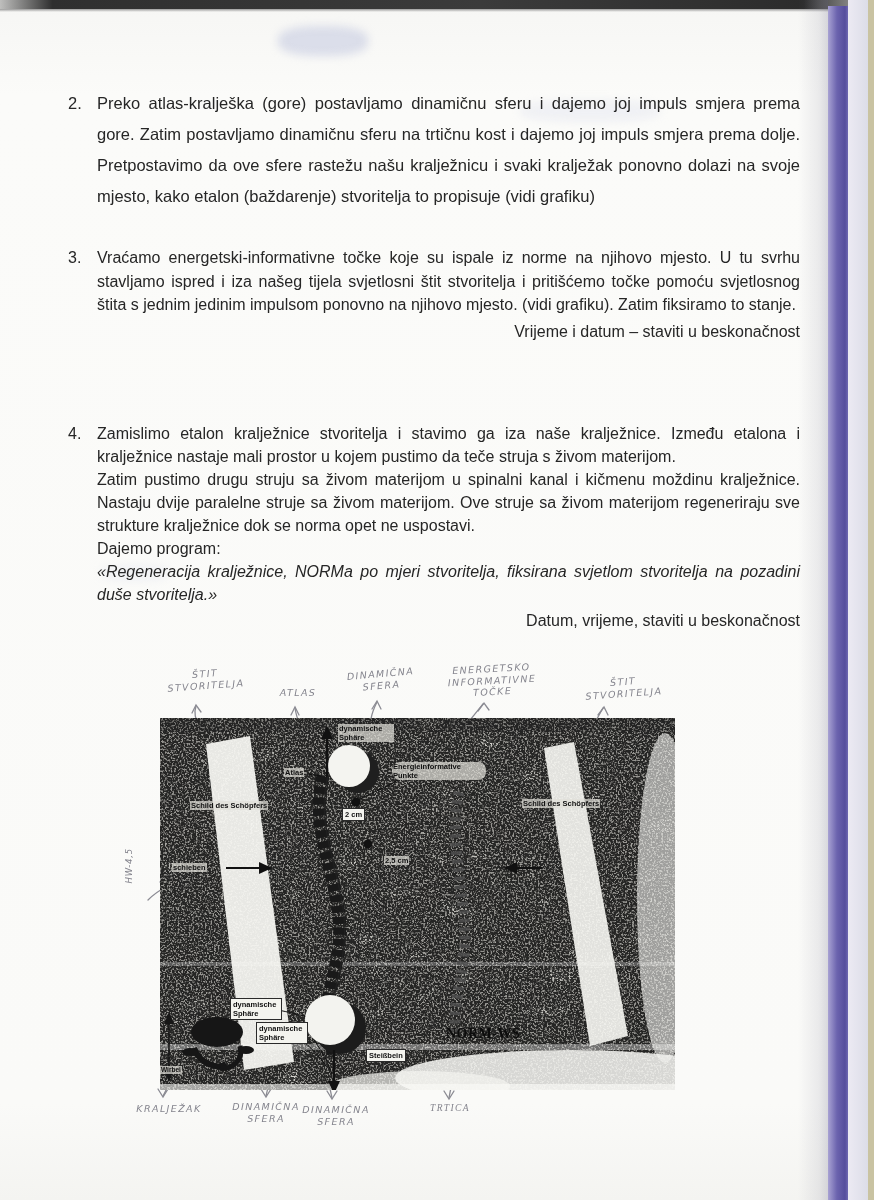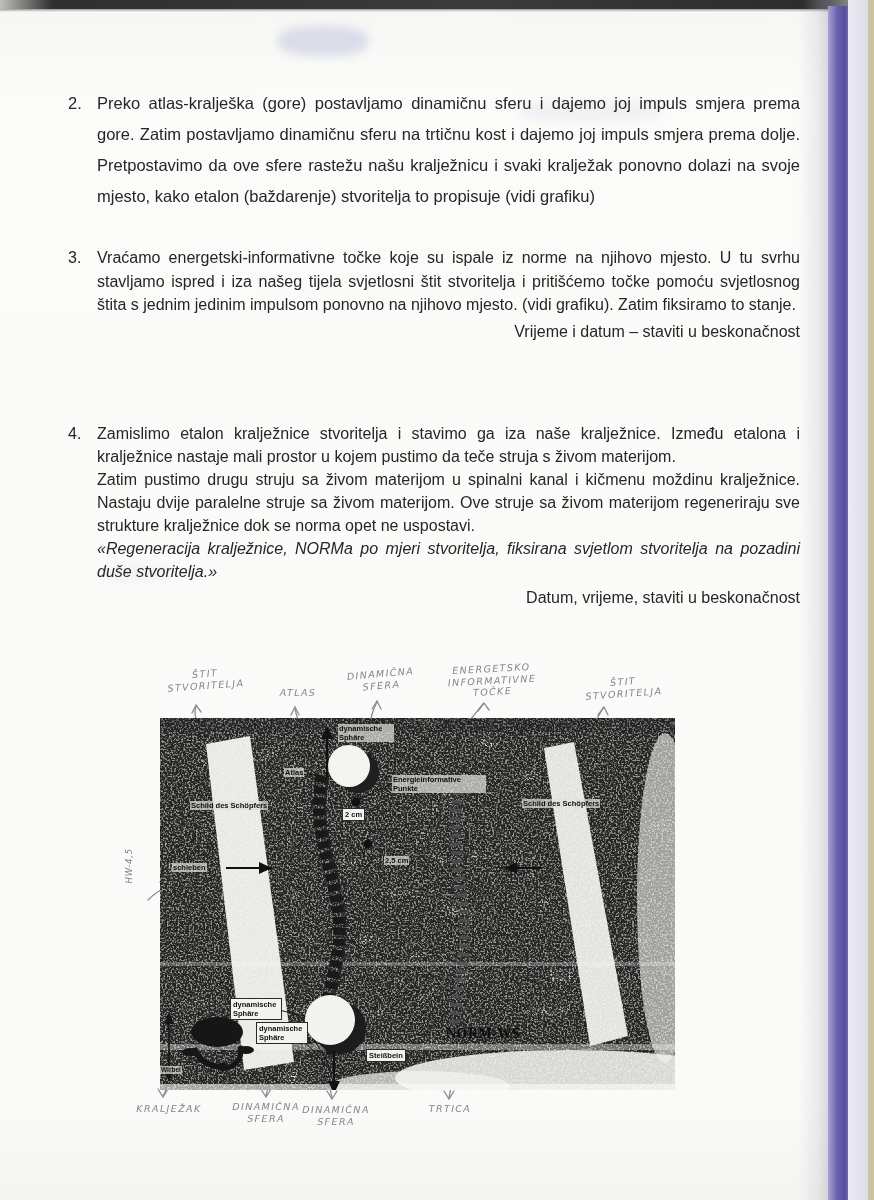--- a/index.html
+++ b/index.html
@@ -73,37 +73,38 @@
       <div>Vraćamo energetski-informativne točke koje su ispale iz norme na njihovo mjesto. U tu svrhu stavljamo ispred i iza našeg tijela svjetlosni štit stvoritelja i pritišćemo točke pomoću svjetlosnog štita s jednim jedinim impulsom ponovno na njihovo mjesto. (vidi grafiku). Zatim fiksiramo to stanje.</div>
       <div class="note-right">Vrijeme i datum – staviti u beskonačnost</div>
     </div>
   </div>
 
   <div class="item item4">
     <div class="marker">4.</div>
     <div class="body">
       <div>Zamislimo etalon kralježnice stvoritelja i stavimo ga iza naše kralježnice. Između etalona i kralježnice nastaje mali prostor u kojem pustimo da teče struja s živom materijom.</div>
       <div>Zatim pustimo drugu struju sa živom materijom u spinalni kanal i kičmenu moždinu kralježnice. Nastaju dvije paralelne struje sa živom materijom. Ove struje sa živom materijom regeneriraju sve strukture kralježnice dok se norma opet ne uspostavi.</div>
+      <div>Dajemo program:</div>
       <div class="quote">«Regeneracija kralježnice, NORMa po mjeri stvoritelja, fiksirana svjetlom stvoritelja na pozadini duše stvoritelja.»</div>
       <div class="note-right">Datum, vrijeme, staviti u beskonačnost</div>
     </div>
   </div>
 
   <div class="fig-area">
 
     <div class="hand" style="left:158px;top:8px;width:95px;transform:rotate(-4deg);">ŠTIT STVORITELJA</div>
     <div class="hand" style="left:268px;top:27px;width:60px;">ATLAS</div>
     <div class="hand" style="left:342px;top:8px;width:78px;transform:rotate(-5deg);">DINAMIČNA SFERA</div>
     <div class="hand" style="left:432px;top:3px;width:120px;transform:rotate(-3deg);">ENERGETSKO INFORMATIVNE TOČKE</div>
     <div class="hand" style="left:576px;top:16px;width:95px;transform:rotate(-4deg);">ŠTIT STVORITELJA</div>
 
     <div class="hand" style="left:126px;top:443px;width:86px;">KRALJEŽAK</div>
     <div class="hand" style="left:232px;top:441px;width:68px;">DINAMIČNA SFERA</div>
     <div class="hand" style="left:302px;top:444px;width:68px;">DINAMIČNA SFERA</div>
-    <div class="hand" style="left:420px;top:443px;width:60px;">TRTICA</div>
+    <div class="hand" style="left:420px;top:443px;width:60px;font-family:Liberation Serif, serif;">TRTICA</div>
 
     <div class="hand hand-side" style="left:98px;top:200px;width:64px;">HW-4,5</div>
 
     <svg class="hand-svg" width="874" height="500" viewBox="0 0 874 500">
       <g stroke="#8b8b93" stroke-width="1.3" fill="none" stroke-linecap="round">
         <path d="M196,46 C192,58 200,64 202,74"></path>
           <path d="M192,53 L196,45 L201,52"></path>
         <path d="M295,48 C296,54 297,58 299,62"></path>
           <path d="M291,55 L295,47 L299,55"></path>
         <path d="M377,42 C374,48 372,52 371,59"></path>
@@ -213,21 +214,21 @@
         </g>
 
         <g stroke="#111" stroke-width="2.2">
           <line x1="174" y1="332" x2="174" y2="366"></line>
           <polygon points="174,376 168,363 180,363" fill="#111" stroke="none"></polygon>
         </g>
       </svg>
 
       <div class="pl" style="left:178px;top:6px;width:54px;">dynamische Sphäre</div>
       <div class="pl" style="left:124px;top:50px;">Atlas</div>
-      <div class="pl" style="left:232px;top:57px;width:92px;">Energieinformative Punkte</div>
+      <div class="pl" style="left:232px;top:44px;width:92px;border-radius:8px;">Energieinformative Punkte</div>
       <div class="pl" style="left:30px;top:83px;">Schild des Schöpfers</div>
       <div class="pl" style="left:362px;top:81px;">Schild des Schöpfers</div>
       <div class="pl" style="left:12px;top:145px;">schieben</div>
       <div class="pl plbox" style="left:182px;top:90px;">2 cm</div>
       <div class="pl" style="left:195px;top:138px;margin-left:29px;">2,5 cm</div>
       <div class="pl plbox" style="left:70px;top:280px;width:46px;">dynamische Sphäre</div>
       <div class="pl plbox" style="left:96px;top:304px;width:46px;">dynamische Sphäre</div>
       <div class="pl tiny" style="left:0px;top:348px;">Wirbel</div>
       <div class="pl plbox" style="left:206px;top:306px;margin-top:25px;">Steißbein</div>
       <div class="norm" style="left:286px;top:308px;">NORM-WS</div>

